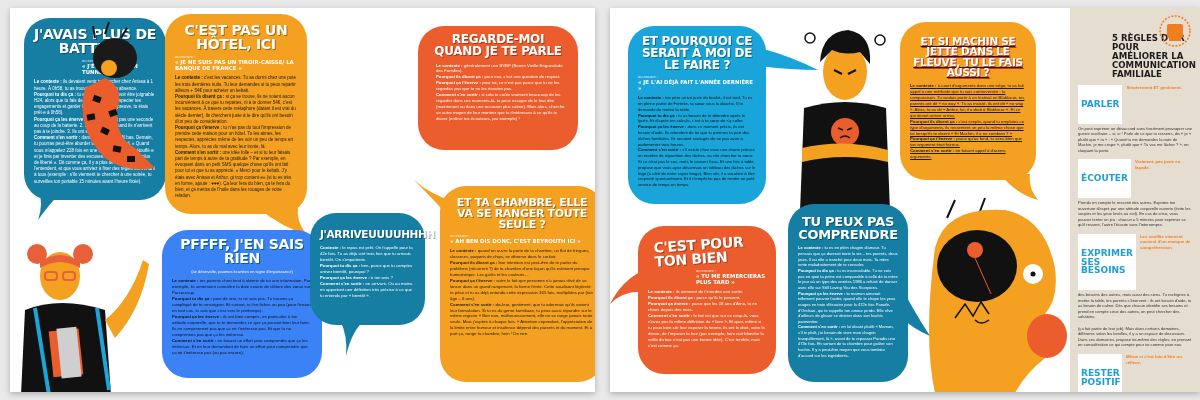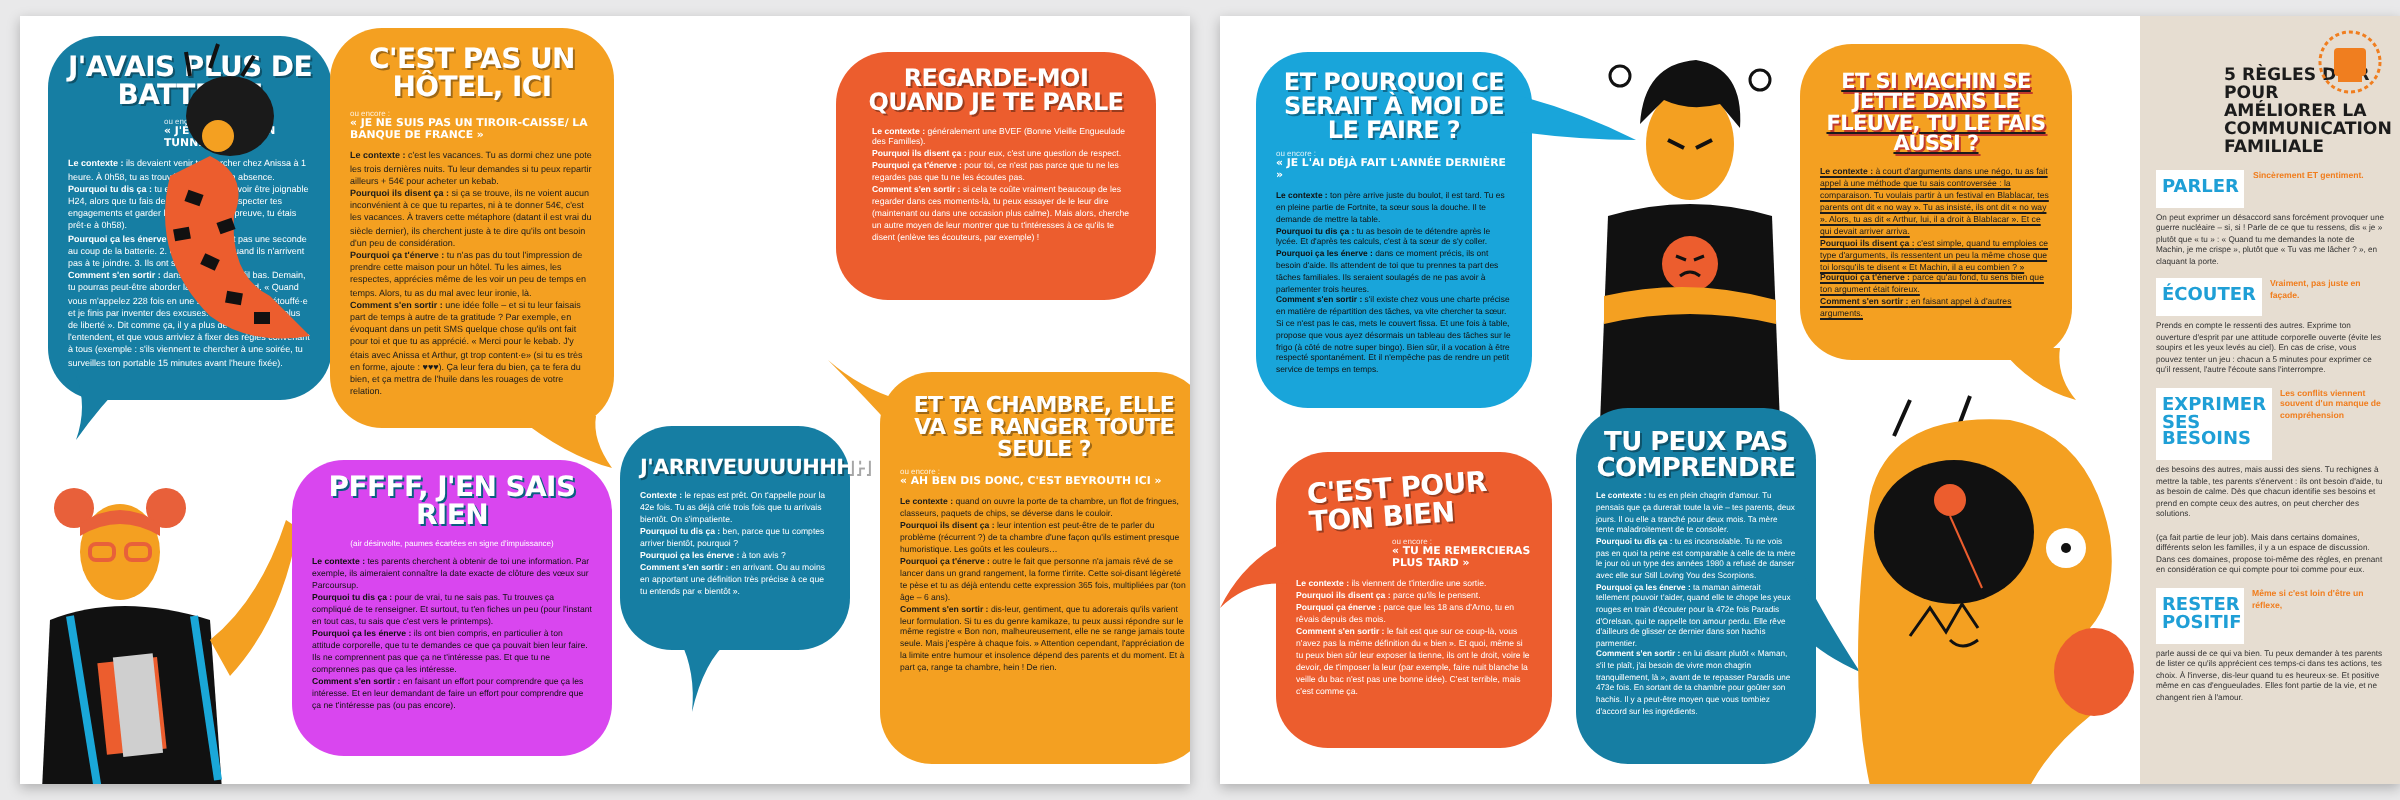--- a/index.html
+++ b/index.html
@@ -16,29 +16,29 @@
   .alt-intro { font-size: 4px; opacity: 0.85; margin-top: 3px; }
   .alt { font-family: "DejaVu Sans", sans-serif; font-weight: 800; font-size: 5.4px; text-transform: uppercase; margin-bottom: 4px; }
   .body { font-size: 4.5px; line-height: 1.38; }
   .body p { margin: 0; }
   .body b { font-weight: 900; }
 
   
   .c-teal { background: #167ea3; }
   .c-orange { background: #f4a021; color: #1b1b1b; }
   .c-red { background: #ec5d2e; }
-  .c-sky { background: #d946ef; color: #111; }
+  .c-sky { background: #3b82f6; color: #111; margin-left: 16px; }
   .c-sky2 { background: #19a5da; }
 
   
   .sidebar { position: absolute; left: 460px; top: 0; width: 130px; height: 384px; background: #e6ddd1; padding: 20px 8px 6px 8px; }
   .sb-title { font-family: "DejaVu Sans", sans-serif; font-weight: 900; font-size: 8.6px; line-height: 1.05; color: #1c1c1c; text-transform: uppercase; margin-bottom: 4px; }
   .rule { margin-top: 6px; }
   .rule-head { display: flex; align-items: flex-start; gap: 4px; }
-  .rule-name { background: #fff; color: #1f9fd6; font-family: "DejaVu Sans", sans-serif; font-weight: 900; font-size: 9px; line-height: 0.98; padding: 5px 3px; text-transform: uppercase; }
+  .rule-name { background: #fff; color: #1f9fd6; font-family: "DejaVu Sans", sans-serif; font-weight: 900; font-size: 9px; line-height: 0.98; padding: 15px 3px; text-transform: uppercase; }
   .rule-hook { color: #f07e1f; font-size: 4.3px; line-height: 1.3; font-weight: 700; }
   .rule-text { font-size: 4.1px; line-height: 1.35; color: #333; margin-top: 2px; }
 
   .figure { position: absolute; }
   svg { display: block; }
 </style>
 </head>
 <body>
 
 <div class="page page-left">

